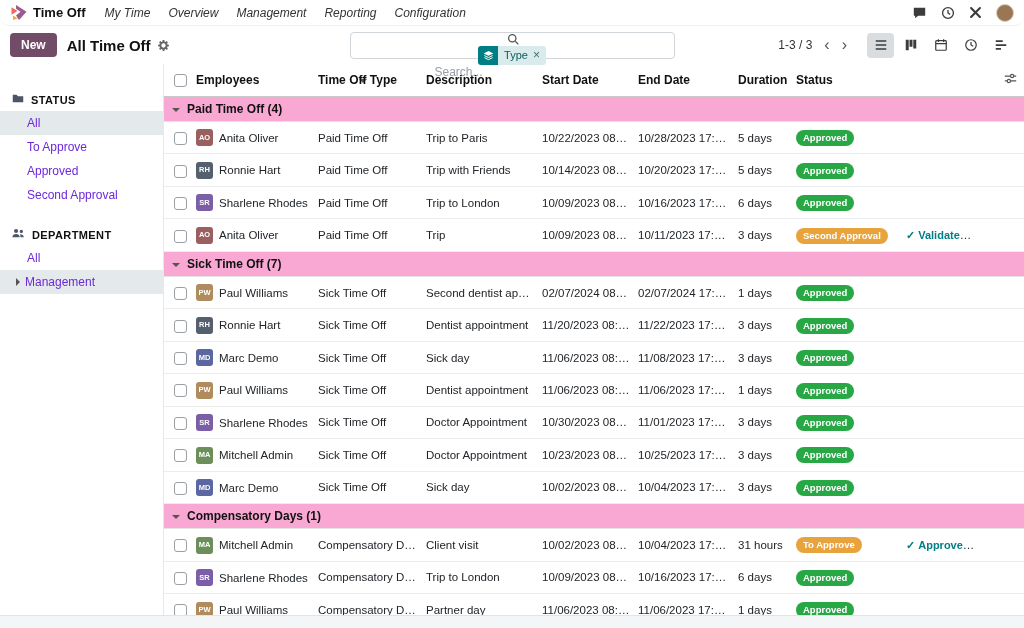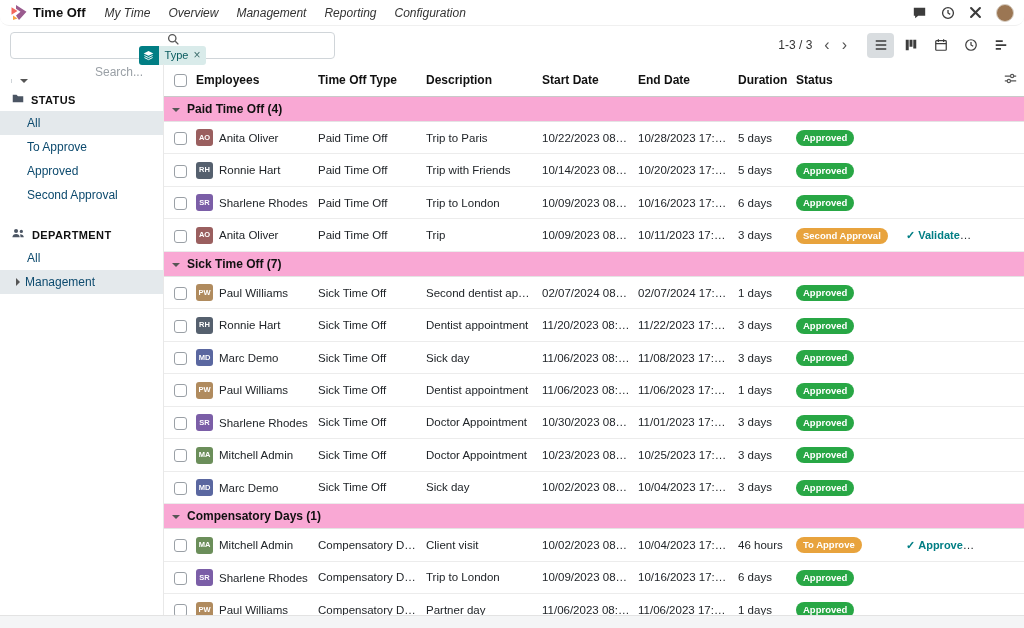--- a/index.html
+++ b/index.html
@@ -40,21 +40,21 @@
   .pager-btn { background:none; border:none; font-size:16px; color:#555; cursor:pointer; padding:0 4px; line-height:1; font-family:inherit; }
   .view-switcher { display:flex; gap:3px; margin-left:12px; }
   .view-btn { width:27px; height:25px; display:flex; align-items:center; justify-content:center; border:none; background:transparent; border-radius:4px; cursor:pointer; }
   .view-btn.active { background:#d9dde0; }
 
   
   .content { flex:1; display:flex; overflow:hidden; }
   .sidebar { width:163px; flex:0 0 auto; padding-top:24px; }
   .side-title { display:flex; align-items:center; gap:7px; font-size:11px; font-weight:bold; color:#111; padding:5px 12px; letter-spacing:.4px; }
   .side-title.second { margin-top:16px;text-align:center; }
-  .side-item { font-size:12px; color:#0c4a6e; padding:5px 12px 5px 27px; cursor:pointer; display:flex; align-items:center; gap:5px; }
+  .side-item { font-size:12px; color:#6d28d9; padding:5px 12px 5px 27px; cursor:pointer; display:flex; align-items:center; gap:5px; }
   .side-item.active { background:#e4e9ec; }
 
   .main { flex:1; border-left:1px solid #e8e8e8; overflow:hidden; }
   table { width:100%; border-collapse:collapse; table-layout:fixed; }
   thead th { font-size:12px; font-weight:bold; color:#111; text-align:left; padding:8px 4px; border-bottom:1px solid #c9c9c9; white-space:nowrap; overflow:hidden; }
   th.cell-check, td.cell-check { width:28px; padding-left:10px; }
   th.col-emp { width:122px; }
   th.col-type { width:108px; }
   th.col-desc { width:116px; }
   th.col-start { width:96px; }
@@ -116,20 +116,31 @@
         <svg width="13" height="13" viewBox="0 0 16 16" fill="#3c3c3c">
             <rect x="6.7" y="-1" width="2.6" height="18" rx="1.3" transform="rotate(45 8 8)"></rect>
             <rect x="6.7" y="-1" width="2.6" height="18" rx="1.3" transform="rotate(-45 8 8)"></rect>
           </svg>
       </span>
       <span class="top-avatar"></span>
     </div>
   </nav>
 
   <div class="control">
+    <div class="cp-left">
+      <button class="btn-new">New</button>
+      <div class="cp-title-wrap">
+        <span class="cp-title">All Time Off</span>
+        <span class="gear-btn">
+          <svg width="13" height="13" viewBox="0 0 24 24" fill="#666" fill-rule="evenodd">
+              <path d="M12 8a4 4 0 100 8 4 4 0 000-8zm10 5.5v-3l-2.7-.5a7 7 0 00-.7-1.8l1.5-2.2-2.1-2.1-2.2 1.5c-.6-.3-1.2-.5-1.8-.7L13.5 2h-3l-.5 2.7c-.6.2-1.2.4-1.8.7L6 3.9 3.9 6l1.5 2.2c-.3.6-.5 1.2-.7 1.8L2 10.5v3l2.7.5c.2.6.4 1.2.7 1.8L3.9 18 6 20.1l2.2-1.5c.6.3 1.2.5 1.8.7l.5 2.7h3l.5-2.7c.6-.2 1.2-.4 1.8-.7l2.2 1.5 2.1-2.1-1.5-2.2c.3-.6.5-1.2.7-1.8z"></path>
+            </svg>
+        </span>
+      </div>
+    </div>
     <div class="cp-center">
       <div class="searchbox">
         <span class="search-mag">
           <svg width="13" height="13" viewBox="0 0 16 16" fill="none" stroke="#555" stroke-width="1.6">
               <circle cx="6.5" cy="6.5" r="4.5"></circle>
               <line x1="10.2" y1="10.2" x2="14" y2="14"></line>
             </svg>
         </span>
         <span class="facet">
           <span class="facet-icon">
@@ -396,21 +407,21 @@
             <tr class="group-row">
               <td colspan="10"><span class="tri-down gcaret"></span><span class="glabel">Compensatory Days (1)</span></td>
             </tr>
             <tr class="data-row">
               <td class="cell-check"><span class="checkbox"></span></td>
               <td class="cell-emp"><span class="avatar" style="background: rgb(107, 142, 90);">MA</span><span class="emp-name">Mitchell Admin</span></td>
               <td class="cell-type">Compensatory Days</td>
               <td class="cell-description">Client visit</td>
               <td class="cell-start">10/02/2023 08:00:00</td>
               <td class="cell-end">10/04/2023 17:00:00</td>
-              <td class="cell-duration">46 hours</td>
+              <td class="cell-duration">31 hours</td>
               <td class="cell-status"><span class="badge badge-warn">To Approve</span></td>
               <td class="cell-actions"><a class="action-link"><span class="act-icon">✓</span><span class="act-label">Approve</span></a><a class="action-link"><span class="act-icon">✗</span><span class="act-label">Refuse</span></a></td>
               <td class="cell-gear"></td>
             </tr>
             <tr class="data-row">
               <td class="cell-check"><span class="checkbox"></span></td>
               <td class="cell-emp"><span class="avatar" style="background: rgb(123, 94, 167);">SR</span><span class="emp-name">Sharlene Rhodes</span></td>
               <td class="cell-type">Compensatory Days</td>
               <td class="cell-description">Trip to London</td>
               <td class="cell-start">10/09/2023 08:00:00</td>

